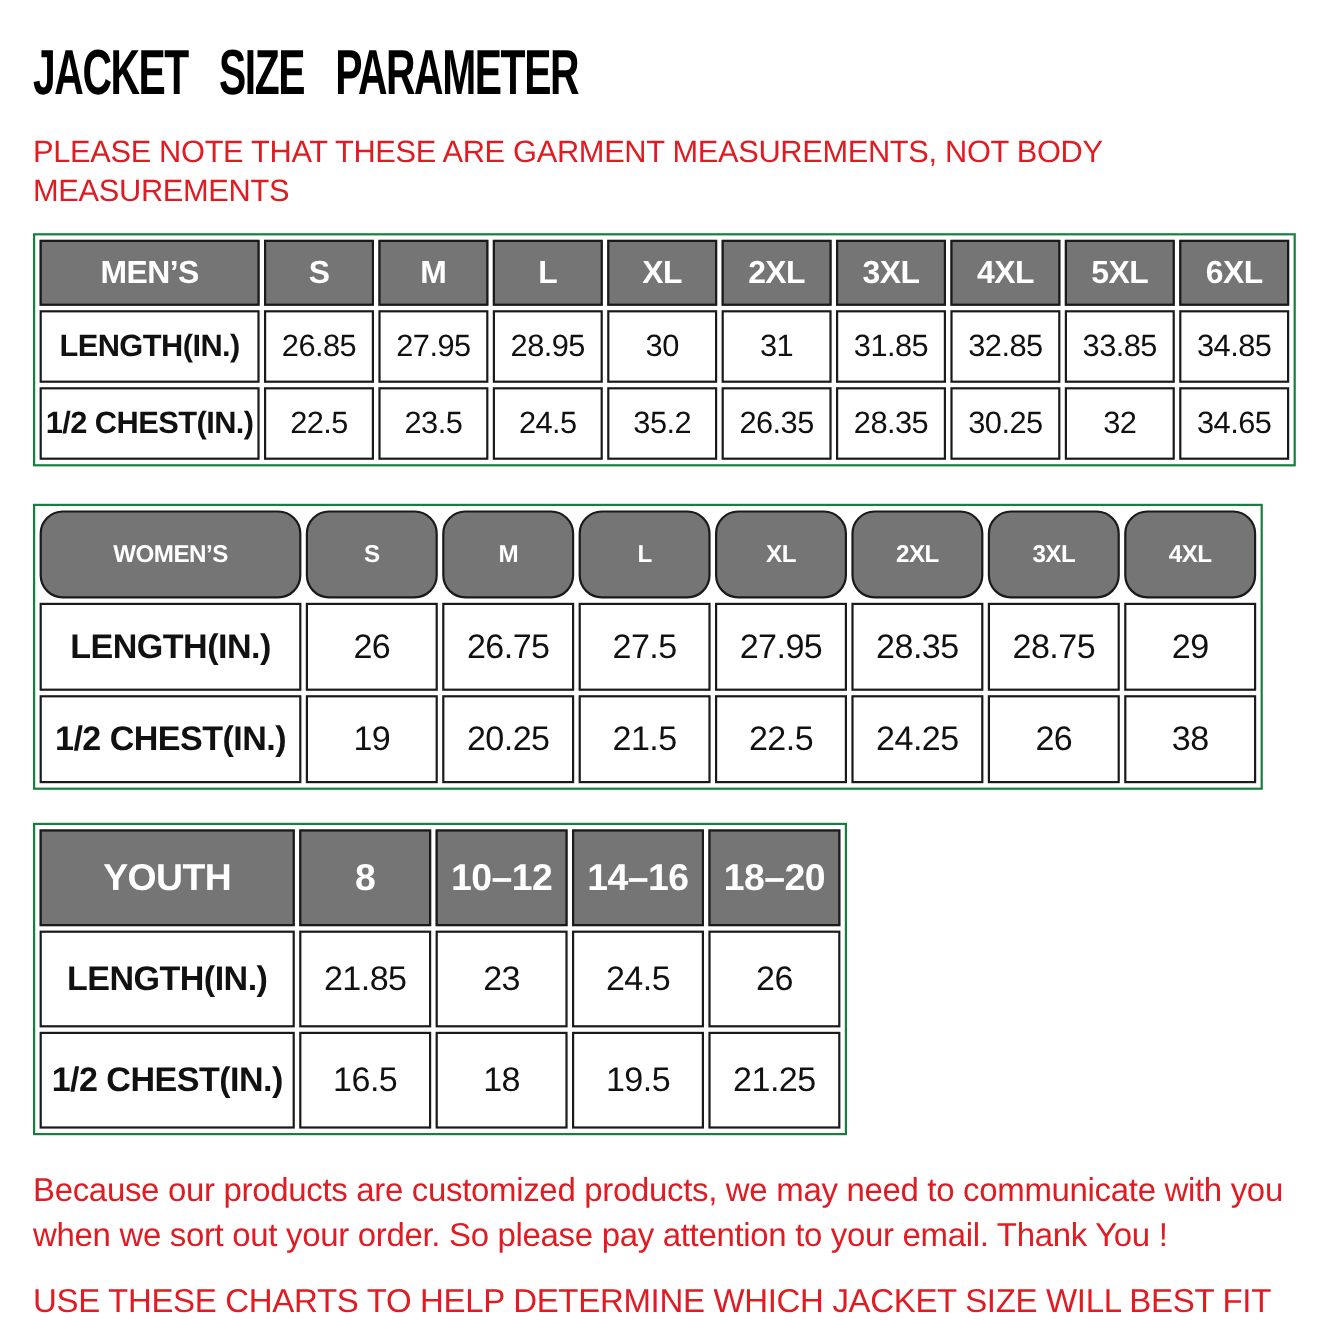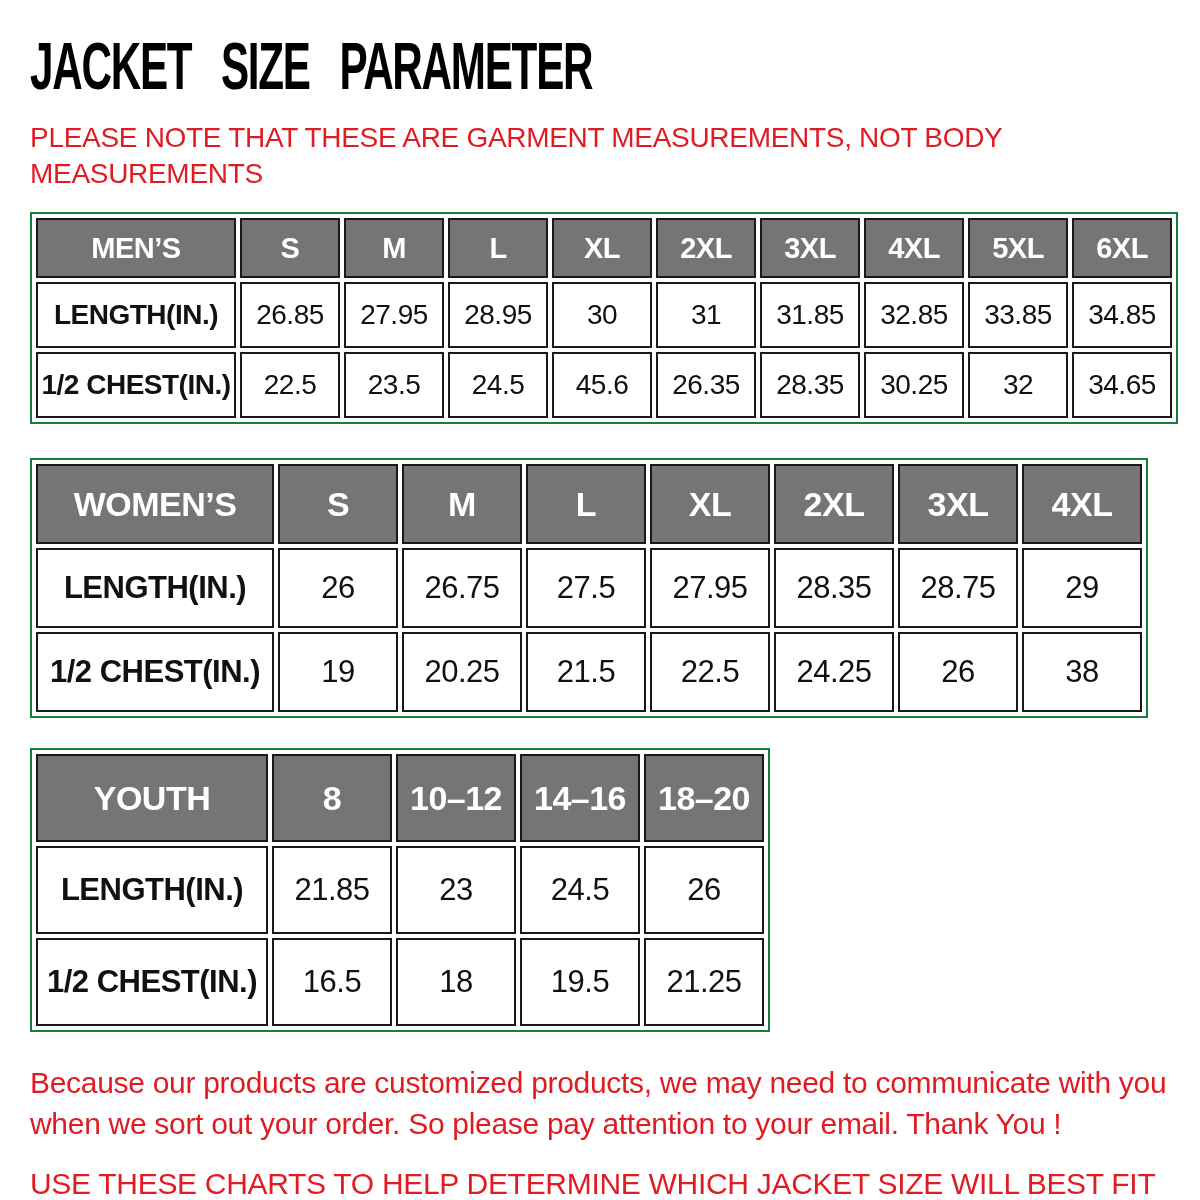--- a/index.html
+++ b/index.html
@@ -15,21 +15,21 @@
     width: 1200px;
     height: 1200px;
     position: relative;
   }
   
   h1.title {
     margin: 0;
     padding: 34px 0 0 30px;
     height: 70px;
     line-height: 64px;
-    font-size: 66px;
+    font-size: 58px;
     font-weight: 700;
     color: #000;
     white-space: nowrap;
   }
   h1.title .condense {
     display: inline-block;
     transform: scaleX(0.64);
     transform-origin: 0 50%;
     letter-spacing: -2px;
     word-spacing: 30px;
@@ -65,21 +65,21 @@
     font-weight: 700;
   }
   .mens { margin-top: 20px; }
   .mens td { height: 66px; font-size: 28px; }
   .mens tr.head td { height: 60px; font-size: 29px; }
   .mens .c0 { width: 200px; }
   .mens .c  { width: 100px; }
 
   .womens { margin-top: 34px; }
   .womens td { height: 80px; font-size: 31px; }
-  .womens tr.head td { font-size: 34px; }
+  .womens tr.head td { font-size: 22px; border-radius: 21px; }
   .womens .c0 { width: 238px; }
   .womens .c  { width: 120px; }
 
   .youth { margin-top: 30px; }
   .youth td { height: 88px; font-size: 31px; }
   .youth tr.head td { font-size: 34px; }
   .youth .c0 { width: 232px; }
   .youth .c  { width: 120px; }
 
   td.lbl { font-weight: 700; letter-spacing: -0.8px; }
@@ -136,21 +136,21 @@
       <td>31.85</td>
       <td>32.85</td>
       <td>33.85</td>
       <td>34.85</td>
     </tr>
     <tr>
       <td class="lbl">1/2 CHEST(IN.)</td>
       <td>22.5</td>
       <td>23.5</td>
       <td>24.5</td>
-      <td>45.6</td>
+      <td>35.2</td>
       <td>26.35</td>
       <td>28.35</td>
       <td>30.25</td>
       <td>32</td>
       <td>34.65</td>
     </tr>
   </tbody>
     </table>
 
   <table class="tbl womens">

